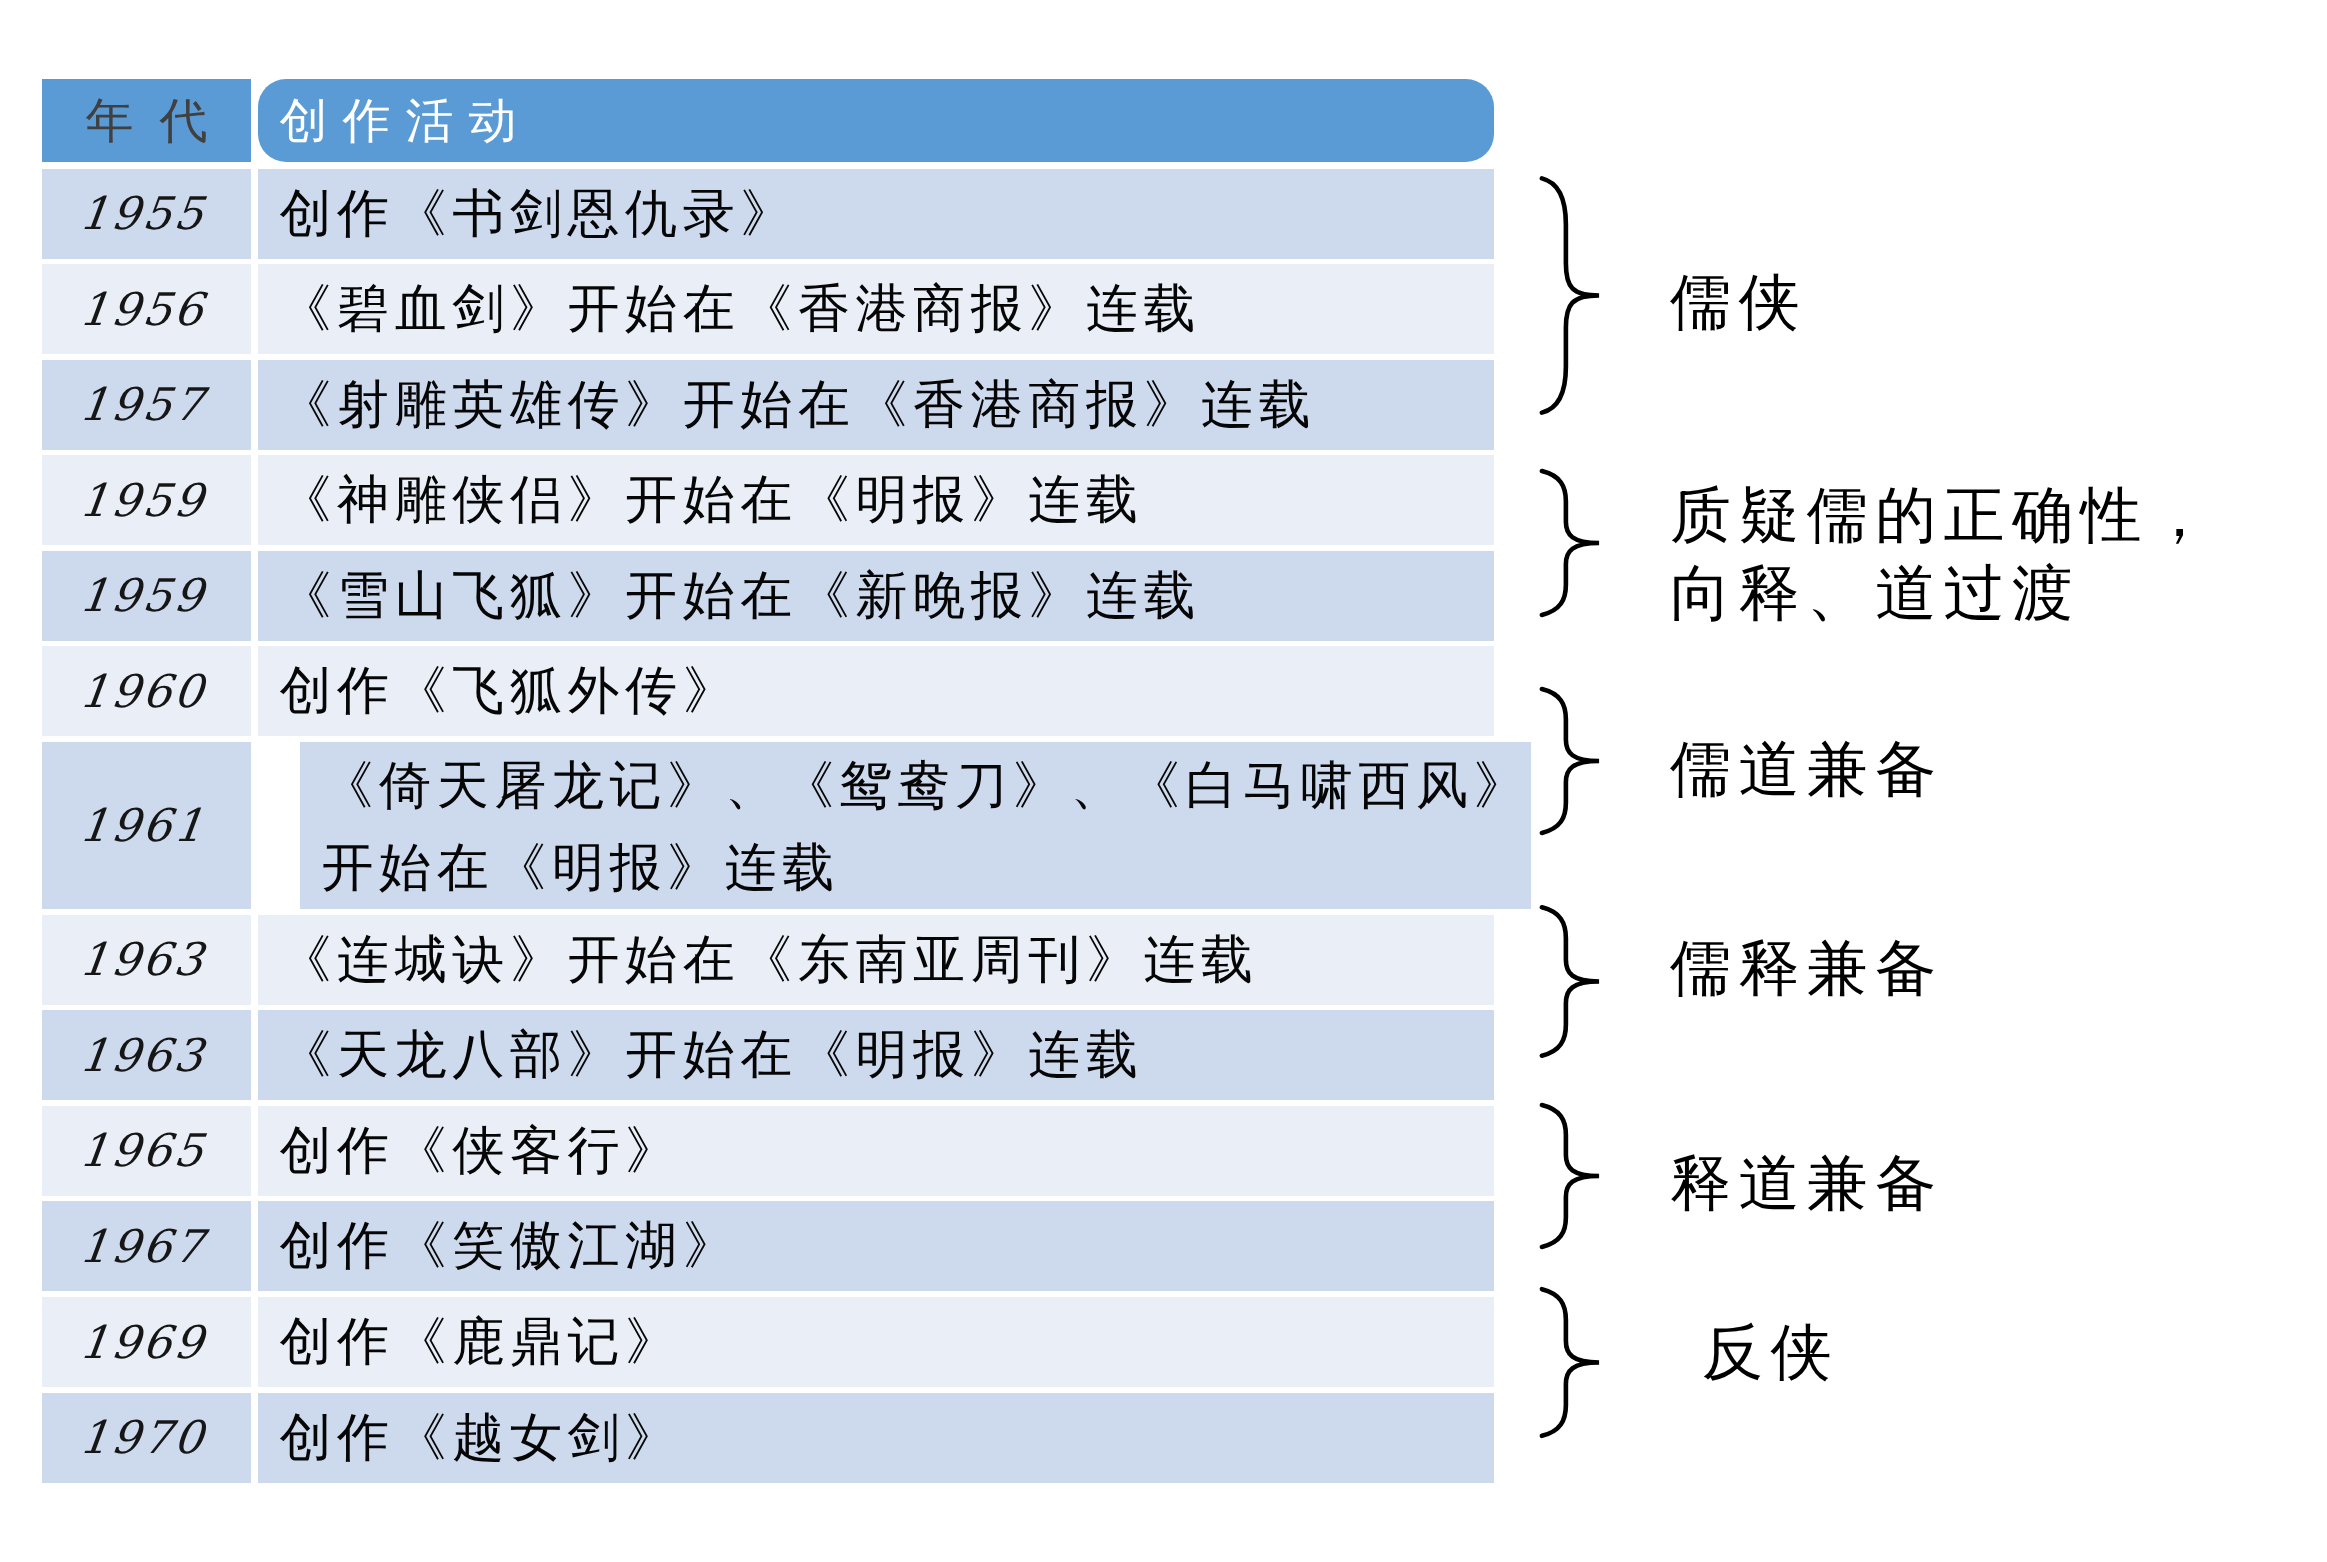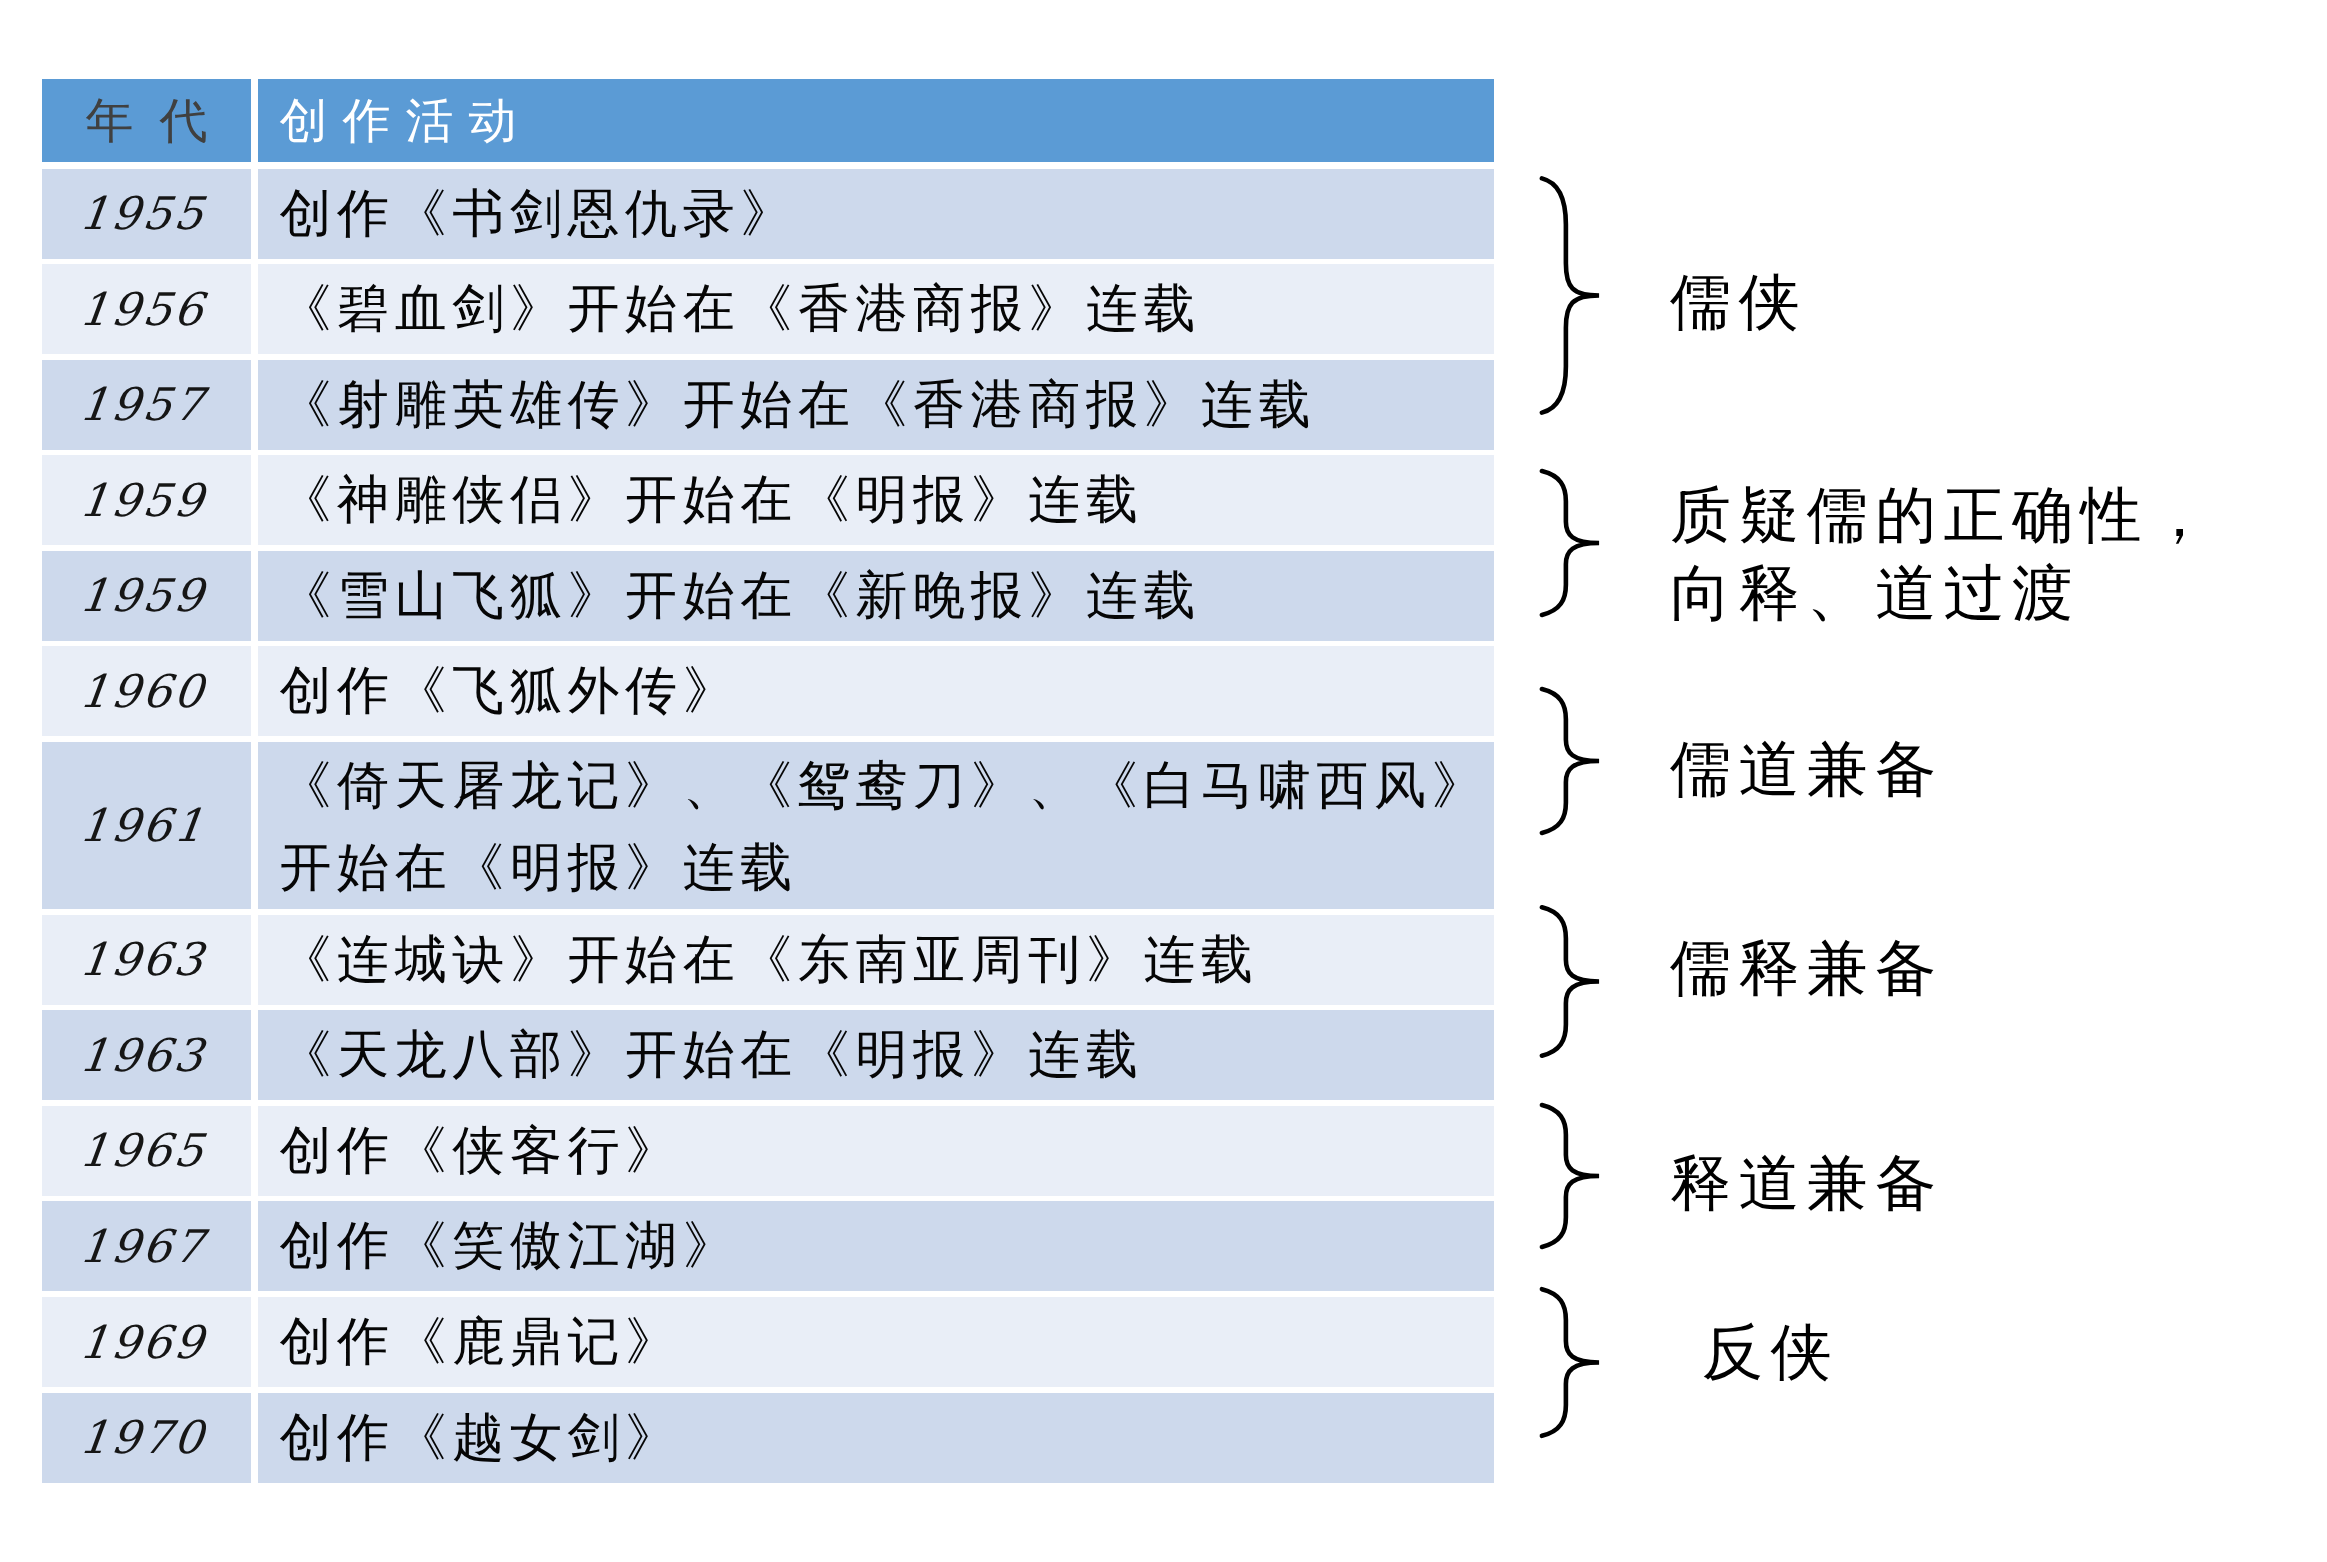--- a/index.html
+++ b/index.html
@@ -21,23 +21,23 @@
   .ycell {
     flex:0 0 209px; width:209px;
     display:flex; align-items:center; justify-content:center;
   }
   .acell {
     flex:1 1 auto;
     display:flex; align-items:center;
     padding-left:22px;
     overflow:visible; white-space:nowrap;
   }
-  .acell.two-lines { flex-direction:column; justify-content:center; align-items:flex-start; line-height:82px; }
+  .acell.two-lines { flex-direction:column; justify-content:center; align-items:flex-start; line-height:82px;margin-left:42px; }
   .header .ycell { background:#5b9bd5; color:#404040; font-size:48px; letter-spacing:26px; padding-left:26px; box-sizing:border-box; }
-  .header .acell { background:#5b9bd5; color:#ffffff; font-size:48px; letter-spacing:15px; }
+  .header .acell { background:#5b9bd5; color:#ffffff; font-size:48px; letter-spacing:15px;border-radius:28px; }
   .r-dark  .ycell, .r-dark  .acell { background:#cdd9ec; }
   .r-light .ycell, .r-light .acell { background:#e9eef7; }
   .year {
     font-family:"DejaVu Serif", serif;
     font-style:italic;
     font-size:45px;
     letter-spacing:2.8px;
     transform:skewX(-10deg);
     color:#161616;
   }

